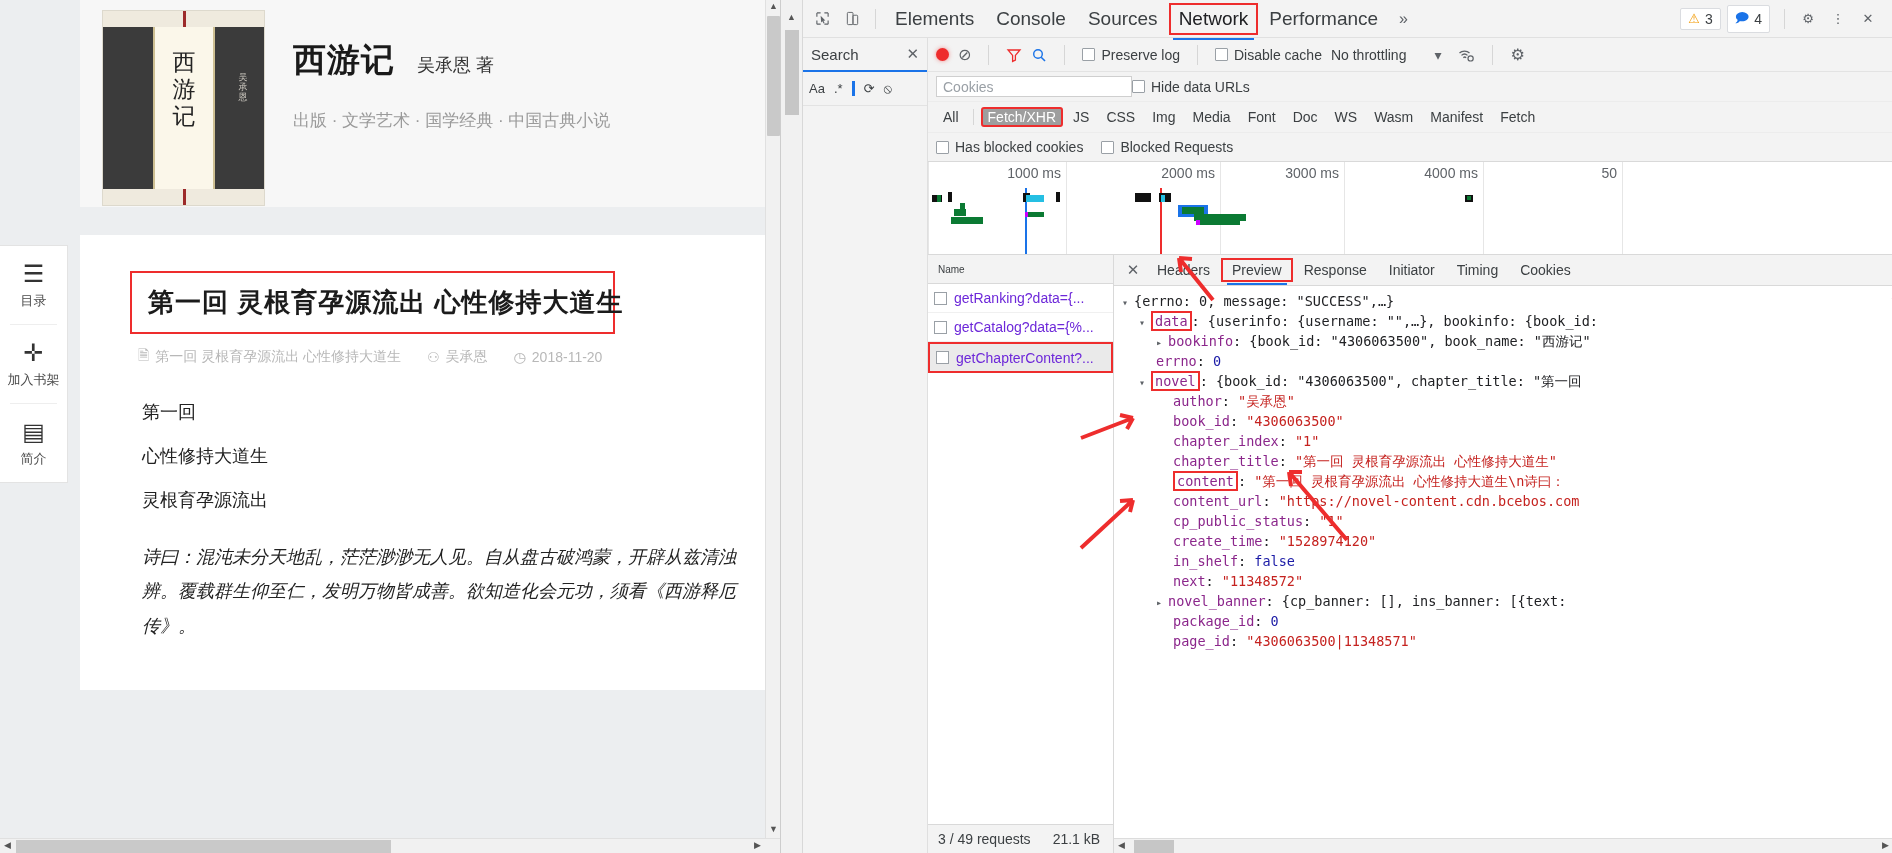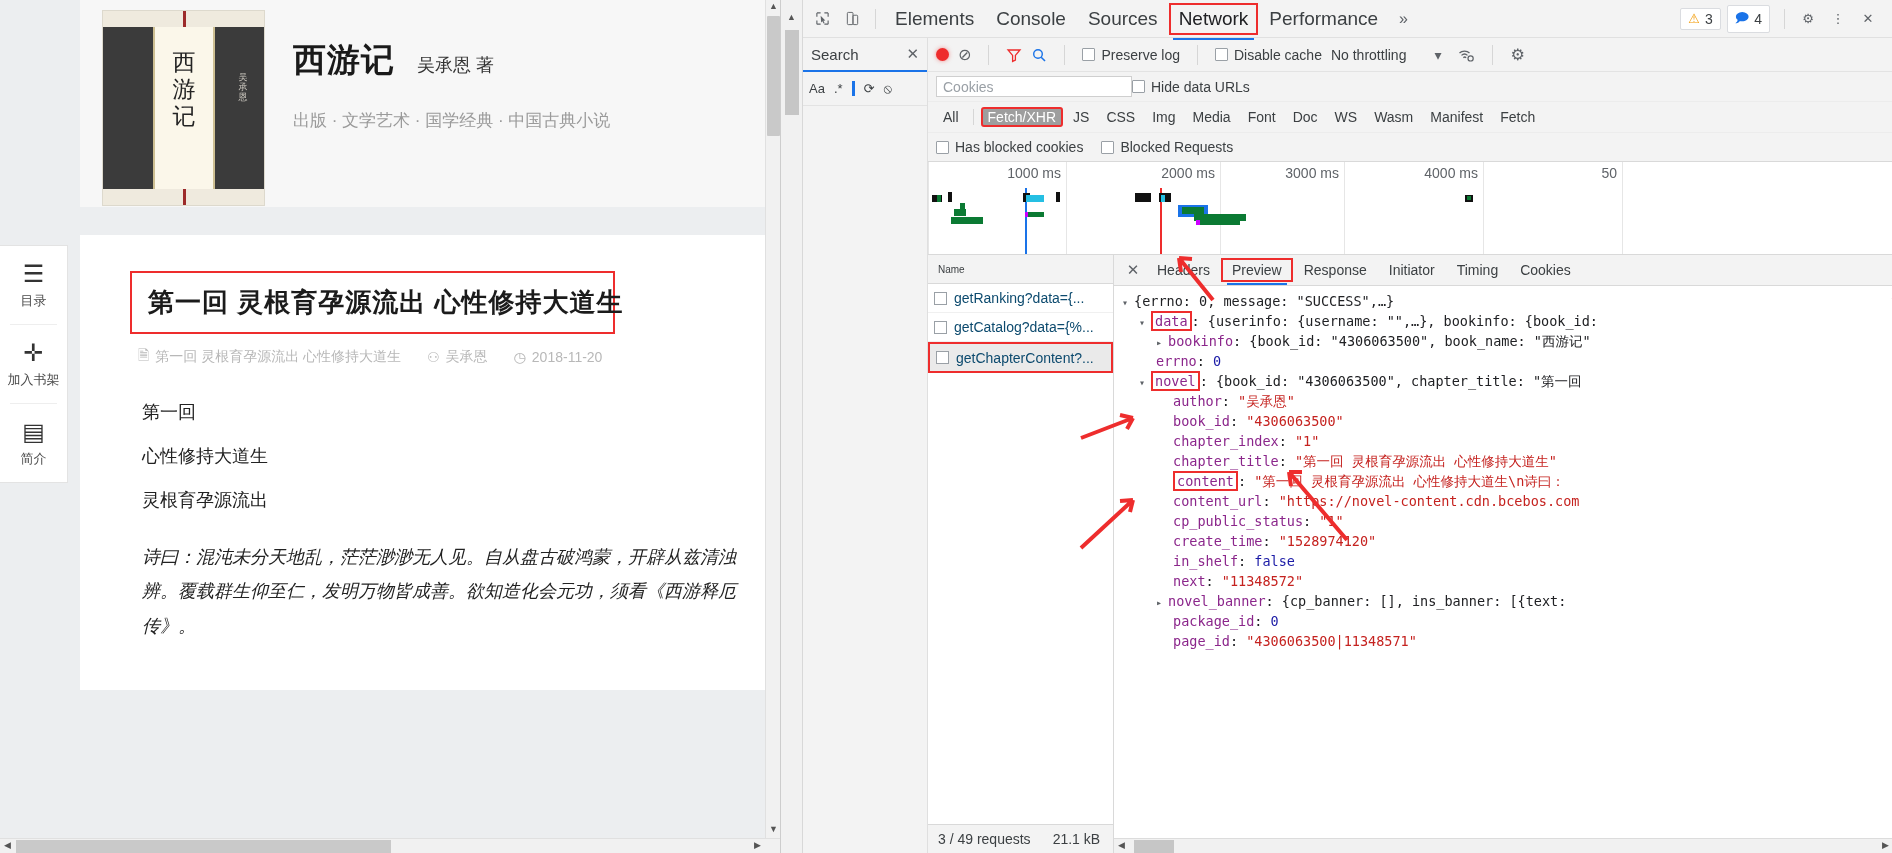--- a/index.html
+++ b/index.html
@@ -151,21 +151,21 @@
   .ov-bar.dark { background:#111; }
   .ov-bar.mag { background:#c0f; }
   .ov-line-blue { position:absolute; top:26px; width:2px; height:67px; background:#1a73e8; }
   .ov-line-red { position:absolute; top:26px; width:2px; height:67px; background:#ee2d2d; }
 
   
   .lists { flex:1; display:flex; min-height:0; }
   .reqlist { width:186px; border-right:1px solid #d9d9d9; display:flex; flex-direction:column; background:#fff; }
   .rl-head { height:29px; display:flex; align-items:center; padding:0 10px; font-size:10px; color:#3c4043; background:#f3f3f3; border-bottom:1px solid #d9d9d9; }
   .rl-rows { flex:1; overflow:hidden; }
-  .rl-row { height:29px; display:flex; align-items:center; padding:0 6px; font-size:14px; color:#0c4a6e; border-bottom:1px solid #f0f0f0; white-space:nowrap; overflow:hidden; }
+  .rl-row { height:29px; display:flex; align-items:center; padding:0 6px; font-size:14px; color:#6d28d9; border-bottom:1px solid #f0f0f0; white-space:nowrap; overflow:hidden; }
   .rl-row i.cbx { width:13px; height:13px; border:1px solid #9aa0a6; background:#fff; display:inline-block; margin-right:7px; flex:none; }
   .rl-row.selected { border:2px solid #ee2d2d; background:#eaeaea; height:31px; }
   .rl-foot { height:29px; display:flex; align-items:center; padding:0 10px; font-size:14px; color:#3c4043; background:#f3f3f3; border-top:1px solid #d9d9d9; gap:22px; }
 
   .detail { flex:1; display:flex; flex-direction:column; min-width:0; background:#fff; }
   .dtl-tabs { height:31px; display:flex; align-items:center; background:#f3f3f3; border-bottom:1px solid #d9d9d9; padding:0 6px; }
   .dtl-x { width:26px; text-align:center; color:#5f6368; font-size:15px; }
   .dtl-tab { padding:5px 11px; font-size:14px; color:#3c4043; position:relative; white-space:nowrap; }
   .dtl-tab.active:after { content:""; position:absolute; left:4px; right:4px; bottom:-5px; height:2px; background:#1a73e8; }
   .dtl-tab.boxed { border:2px solid #ee2d2d; padding:2px 9px; }

